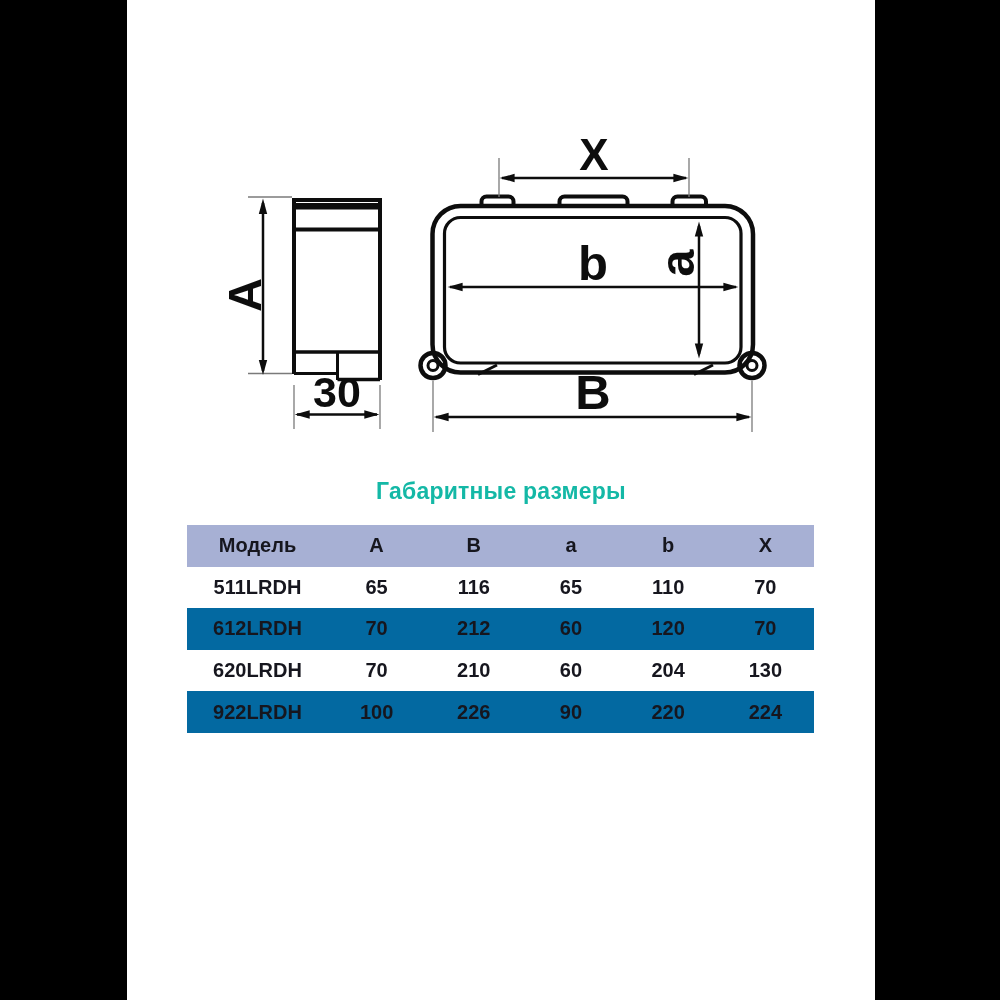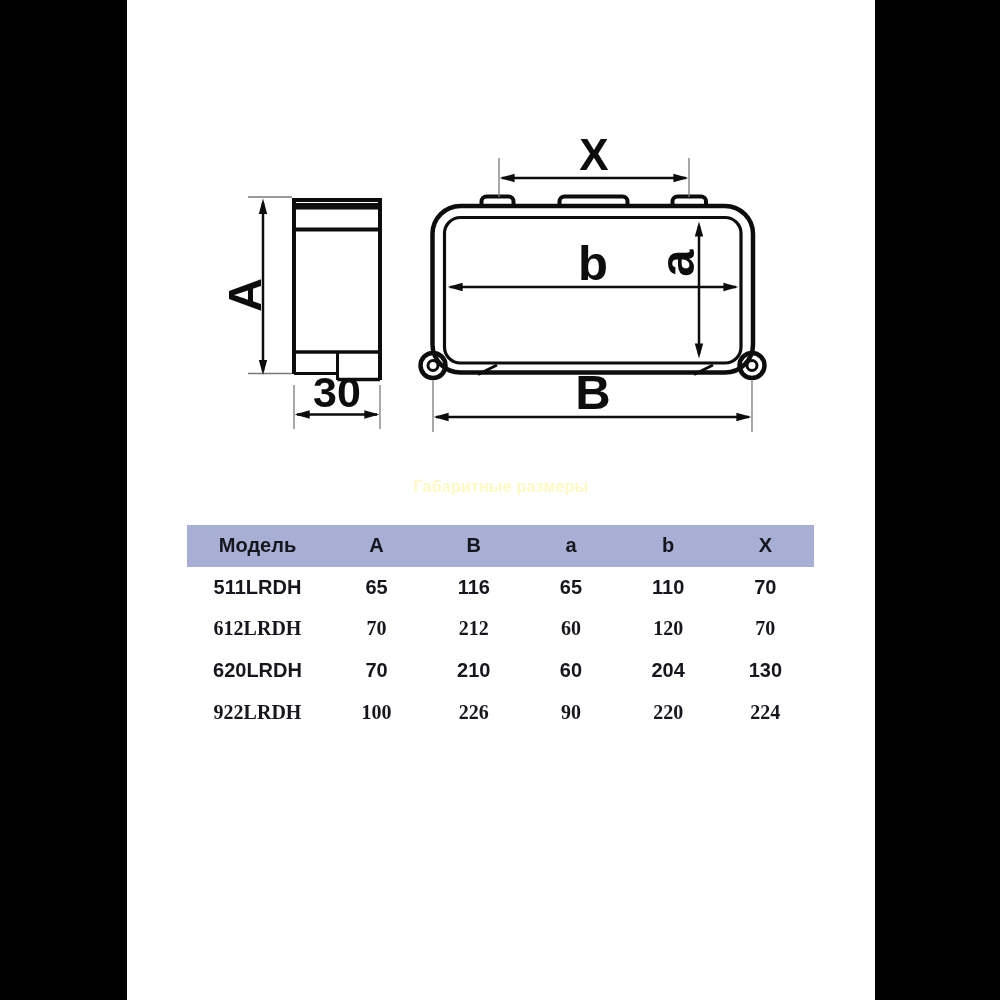--- a/index.html
+++ b/index.html
@@ -1,26 +1,26 @@
 <!DOCTYPE html>
 <html><head>
 <meta charset="utf-8">
 <style>
   html,body{margin:0;padding:0;background:#000;}
   .stage{position:relative;width:1000px;height:1000px;background:#000;overflow:hidden;
          font-family:"Liberation Sans",sans-serif;}
   .canvas{position:absolute;left:127px;top:0;width:748px;height:1000px;background:#fff;}
   .drawing-svg{position:absolute;left:0;top:0;width:1000px;height:460px;}
   .section-title{position:absolute;left:127px;top:478px;width:748px;text-align:center;
-                 font-size:16px;font-weight:700;color:#fef9c3;letter-spacing:.2px;}
+                 font-size:23px;font-weight:700;color:#14b8a6;letter-spacing:.2px;}
   .dim-table{position:absolute;left:187px;top:525px;width:627px;display:flex;
              flex-direction:column;color:#16161e;}
   .t-row{display:flex;height:41.6px;align-items:center;}
   .t-row.header{background:#a7b0d4;}
-  .t-row.alt{background:#ffffff;font-family:Liberation Serif, serif;}
+  .t-row.alt{background:#0369a1;}
   .t-cell{flex:0 0 97.2px;text-align:center;font-size:20px;font-weight:700;}
   .t-cell.model{flex:0 0 141px;}
   svg text{font-family:"Liberation Sans",sans-serif;font-weight:700;fill:#0d0d0d;}
   .thin{stroke:#7a7a7a;stroke-width:1.3;}
   .dim{stroke:#0d0d0d;stroke-width:2.5;}
   .arr{fill:#0d0d0d;stroke:none;}
 </style>
 </head>
 <body>
 

